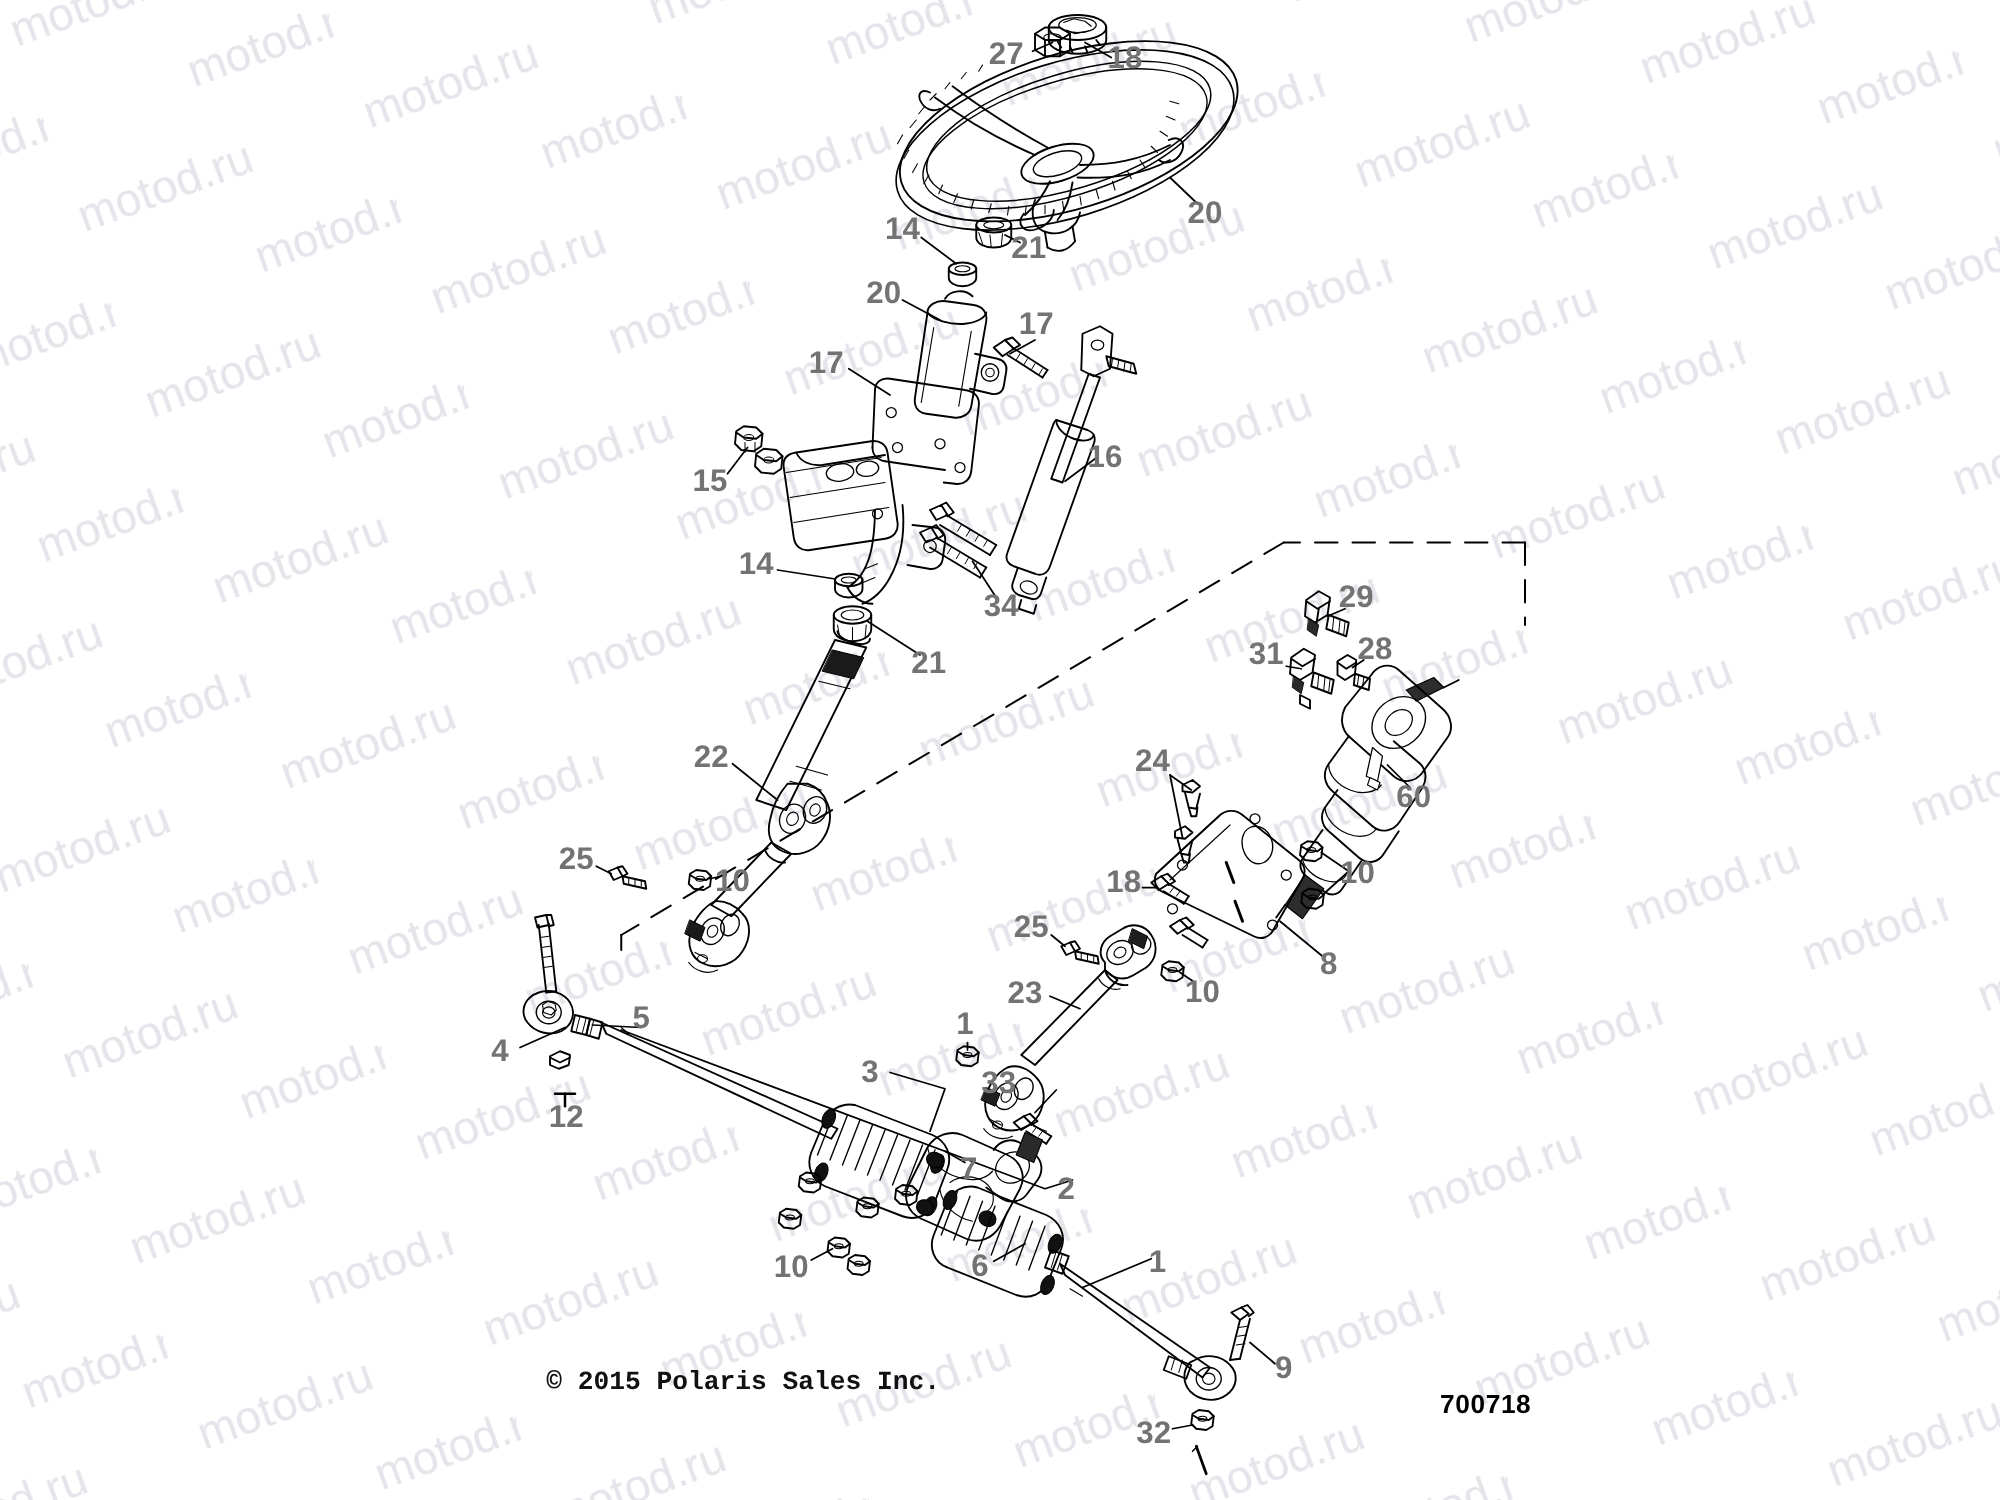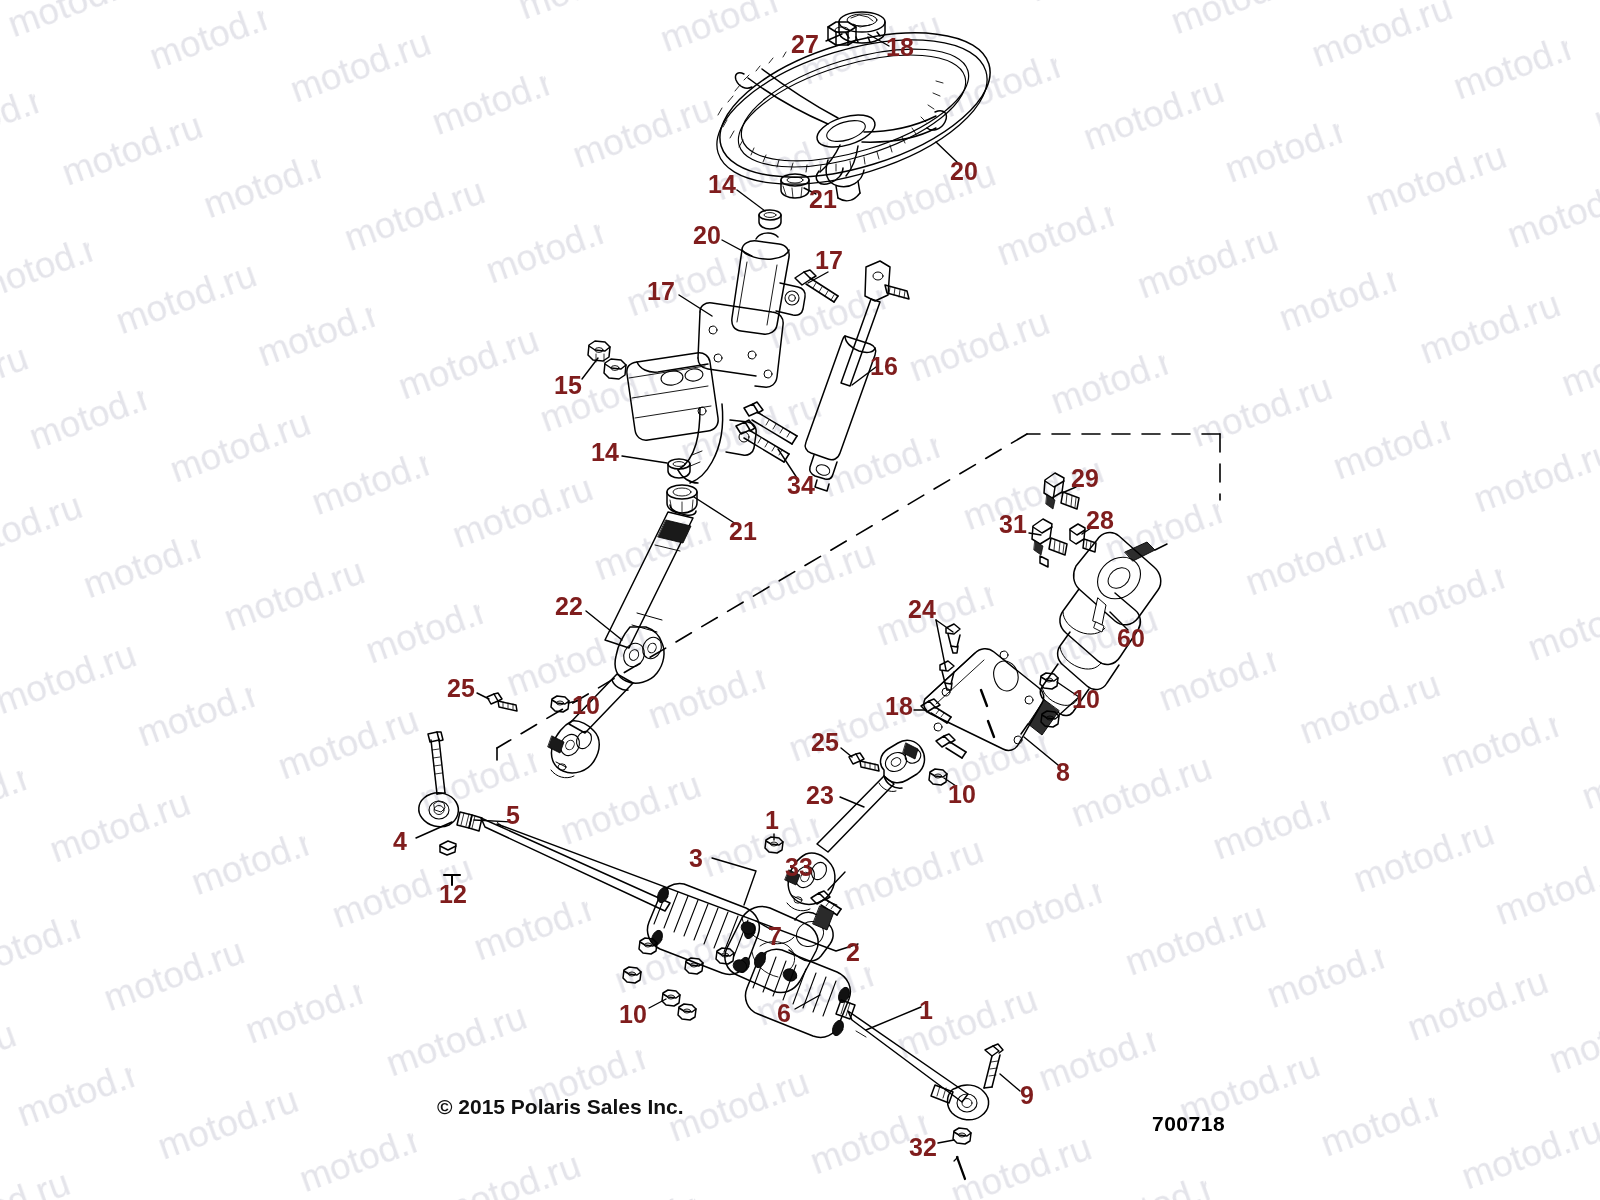--- a/index.html
+++ b/index.html
@@ -2,22 +2,22 @@
 <html><head>
 <meta charset="utf-8">
 <style>
   html,body{margin:0;padding:0;background:#fff;}
   body{width:1600px;height:1200px;overflow:hidden;font-family:"Liberation Sans",sans-serif;}
   #stage{position:relative;width:1600px;height:1200px;background:#ffffff;}
   #wm{position:absolute;inset:0;z-index:1;pointer-events:none;}
   #art{position:absolute;inset:0;z-index:2;}
   #labels{position:absolute;inset:0;z-index:3;}
   .lbl{position:absolute;font-family:"Liberation Sans",sans-serif;font-weight:700;
-       color:#7f1d1d;font-size:25px;line-height:1;white-space:nowrap;}
-  .cap{position:absolute;font-family:Liberation Sans, sans-serif;font-weight:700;
+       color:#737373;font-size:25px;line-height:1;white-space:nowrap;}
+  .cap{position:absolute;font-family:Liberation Mono, monospace;font-weight:700;
        color:#111;font-size:21px;line-height:1;white-space:nowrap;}
   .pn{position:absolute;font-family:"Liberation Sans",sans-serif;font-weight:700;
       color:#000000;font-size:21px;letter-spacing:.5px;white-space:nowrap;}
 </style>
 </head>
 <body>
 
 <div id="stage">
 
   <svg id="wm" viewBox="0 0 1600 1200" width="1600" height="1200">

